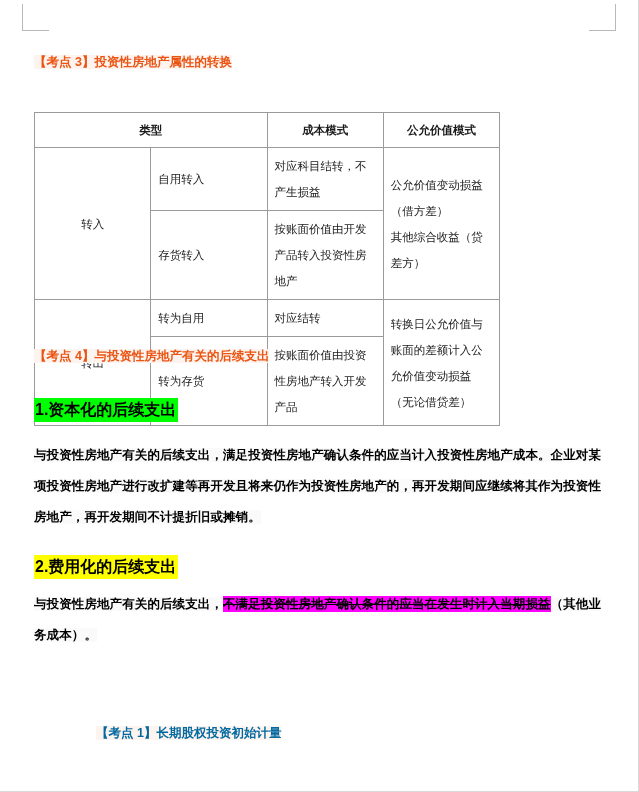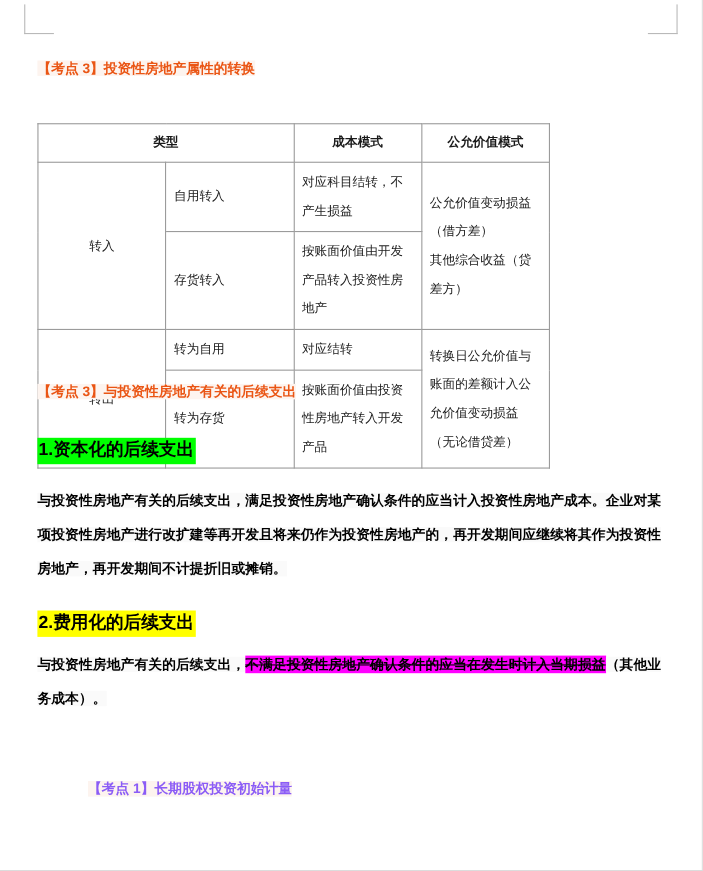--- a/index.html
+++ b/index.html
@@ -65,23 +65,23 @@
     font-weight: bold;
     color: #ea5514;
     line-height: 20px;
     margin: 0;
   }
   .kd-head span { background: #fdf4ef; text-align: center; }
 
   .kd-head2 {
     font-size: 12.5px;
     font-weight: bold;
-    color: #8b5cf6;
-    line-height: 20px;
-    margin: 0;
+    color: #0369a1;
+    line-height: 20px;
+    margin: 16px;
     padding-left: 46px;
   }
   .kd-head2 span { background: #fdf4ef; }
 
   .kd-plain {
     font-size: 12.5px;
     color: #f04a16;
     line-height: 20px;
     margin: 0;
   }
@@ -203,21 +203,21 @@
         <td class="c-kind">转为存货</td>
         <td class="c-cost tall">按账面价值由投资性房地产转入开发产品</td>
       </tr>
     </tbody>
   </table>
 
   <div class="content" style="position:absolute; left:0; top:330px; padding-top:0;">
 
     <div class="spacer-16"></div>
 
-    <p class="kd-head"><span>【考点 3】与投资性房地产有关的后续支出</span></p>
+    <p class="kd-head"><span>【考点 4】与投资性房地产有关的后续支出</span></p>
 
     <div class="spacer-34"></div>
 
     <p class="sub-head"><span class="mark-green">1.资本化的后续支出</span></p>
 
     <div class="spacer-20"></div>
 
     <p class="para"><span class="hl-white">与投资性房地产有关的后续支出，满足投资性房地产确认条件的应当计入投资性房地产成本。企业对某项投资性房地产进行改扩建等再开发且将来仍作为投资性房地产的，再开发期间应继续将其作为投资性房地产，再开发期间不计提折旧或摊销。</span></p>
 
     <div class="spacer-24"></div>

